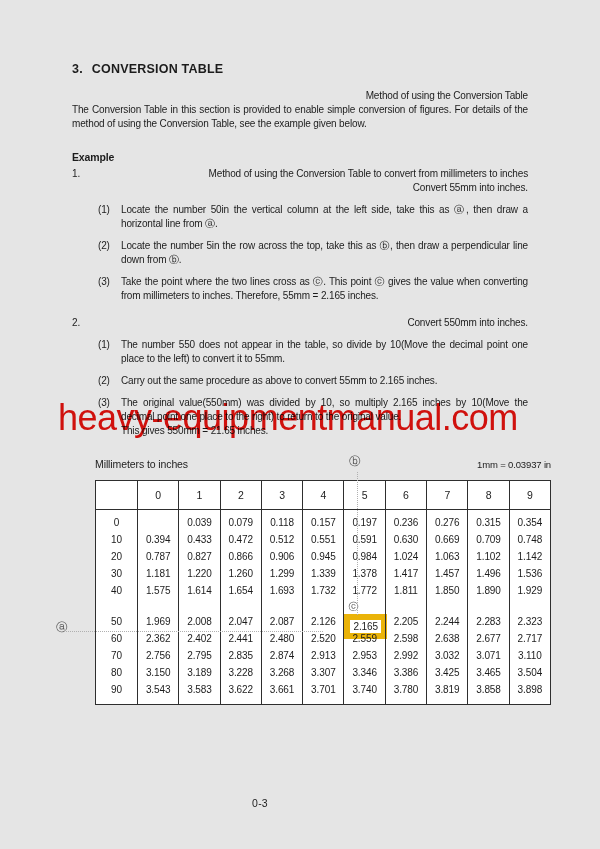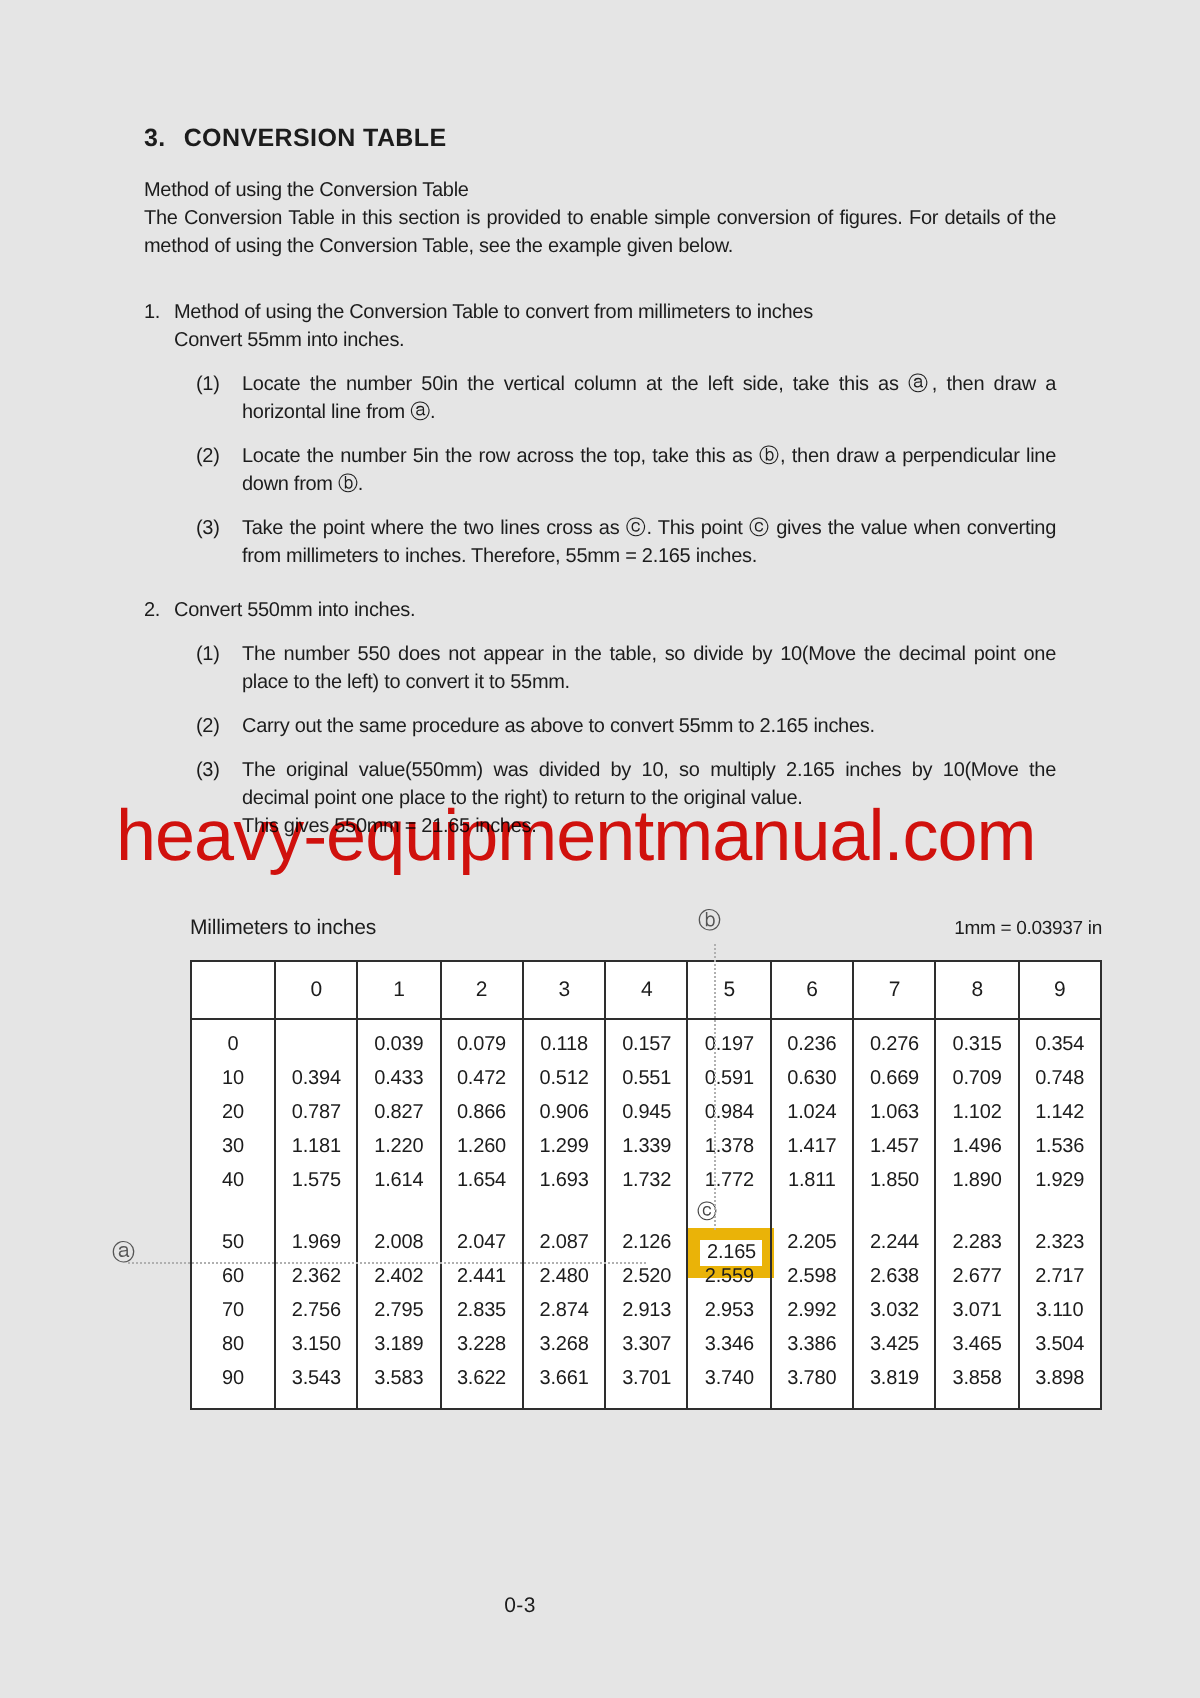--- a/index.html
+++ b/index.html
@@ -4,21 +4,21 @@
 <style>
   html,body{margin:0;padding:0;background:#fff;}
   .page{
     position:relative;width:600px;height:849px;background:#e5e5e5;overflow:hidden;
     font-family:Liberation Sans, sans-serif;color:#1c1c1c;
     font-size:10px;letter-spacing:-0.15px;
   }
   .content{position:absolute;left:72px;top:62px;width:456px;}
   .doc-title{font-size:12.5px;font-weight:bold;margin:0 0 13px 0;letter-spacing:0.2px;}
   .doc-title .num{margin-right:9px;}
-  .line{line-height:14px;}
+  .line{line-height:14px;text-align:right;}
   .j{text-align:justify;}
   .intro-par{line-height:14px;margin-bottom:19px;}
   .ex-head{font-weight:bold;font-size:10.5px;margin-bottom:3px;line-height:14px;}
   .item{display:flex;}
   .item + .item{margin-top:13px;}
   .inum{width:15px;flex:none;line-height:14px;}
   .ibody{flex:1;min-width:0;}
   .steps{margin-left:11px;}
   .step{display:flex;margin-top:8px;}
   .snum{width:23px;flex:none;line-height:14px;}
@@ -61,20 +61,21 @@
 
   <div class="content">
 
     <h1 class="doc-title">
       <span class="num">3.</span><span>CONVERSION TABLE</span>
     </h1>
 
     <div class="line">Method of using the Conversion Table</div>
     <div class="intro-par j">The Conversion Table in this section is provided to enable simple conversion of figures.   For details of the method of using the Conversion Table, see the example given below.</div>
 
+    <div class="ex-head">Example</div>
 
     <div class="item">
       <span class="inum">1.</span>
       <div class="ibody">
         <div class="line">Method of using the Conversion Table to convert from millimeters to inches</div>
         <div class="line">Convert 55mm into inches.</div>
         <div class="steps">
           <div class="step">
             <span class="snum">(1)</span>
             <div class="stext j">Locate the number 50in the vertical column at the left side, take this as ⓐ, then draw a horizontal line from ⓐ.</div>

